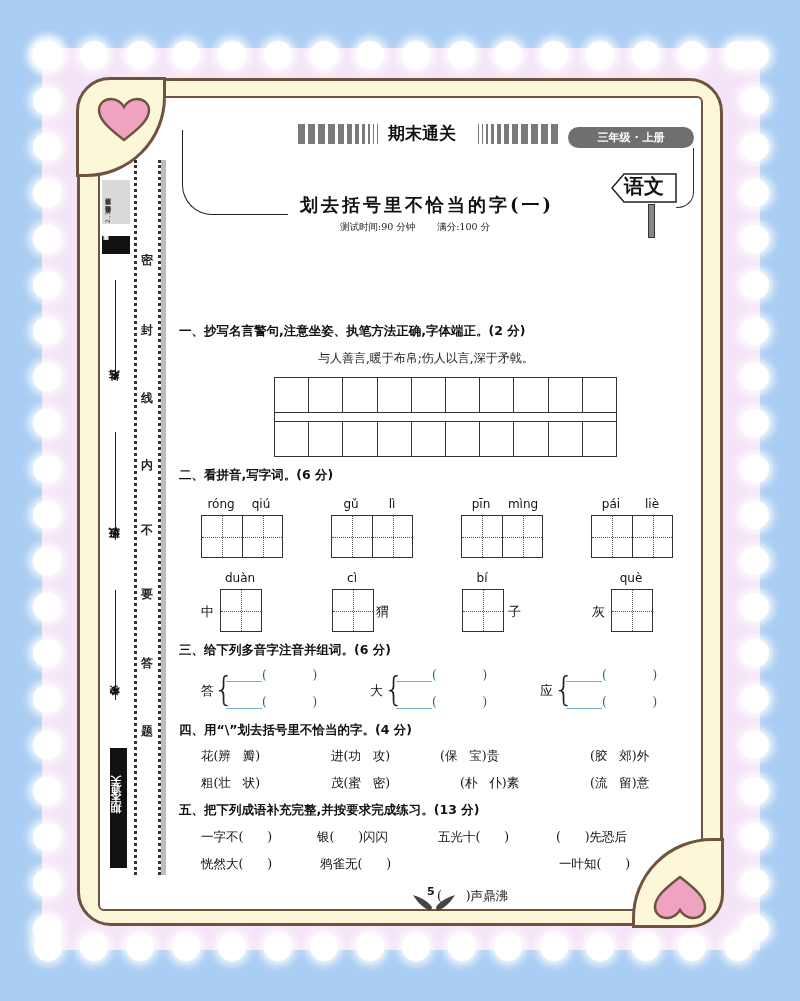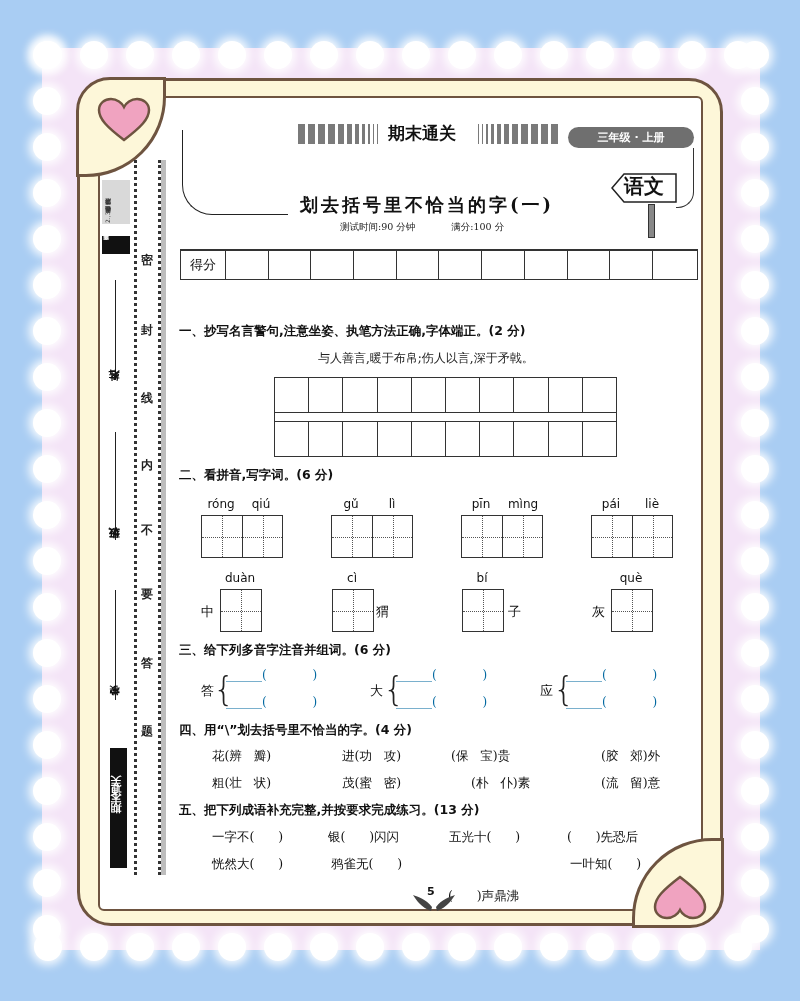--- a/index.html
+++ b/index.html
@@ -26,21 +26,21 @@
   .stripes { position: absolute; top: 124px; height: 20px; display: flex; gap: 3px; align-items: stretch; }
   .stripes span { display: block; background: #7a7a7a; }
   .brand-title { position: absolute; left: 388px; top: 122px; font-size: 17px; font-weight: bold; color: #111; }
   .grade-pill { position: absolute; left: 568px; top: 127px; width: 126px; height: 21px; background: #6f6f6f; border-radius: 11px; color: #fff; font-size: 11px; text-align: center; line-height: 21px; font-weight: bold; }
   .pill-line { position: absolute; left: 676px; top: 148px; width: 18px; height: 60px; border-right: 1.5px solid #333; border-bottom: 1.5px solid #333; border-bottom-right-radius: 16px; }
   .sign { position: absolute; left: 610px; top: 172px; width: 68px; height: 32px; }
   .sign-label { position: absolute; left: 624px; top: 173px; font-size: 20px; font-weight: bold; color: #111; }
   .sign-post { position: absolute; left: 648px; top: 204px; width: 7px; height: 34px; background: #888; border: 1px solid #333; }
   .main-title { position: absolute; left: 300px; top: 193px; font-family: "DejaVu Serif", serif; font-size: 18px; font-weight: bold; color: #111; letter-spacing: 3px; }
   .sub-info { position: absolute; left: 340px; top: 221px; font-size: 9.5px; color: #222; font-family: "DejaVu Serif", serif; }
-  .sub-info span + span { margin-left: 36px; }
+  .sub-info span + span { margin-left: 22px; }
   
   .score { position: absolute; left: 180px; top: 249px; border-collapse: collapse; }
   .score td { border: 1.2px solid #333; width: 42.7px; height: 29px; text-align: center; font-size: 13px; font-family: "DejaVu Serif", serif; color: #111; }
   .score td.head { width: 45px; }
   .score tr:first-child td { border-top-width: 2px; }
   
   .sec-title { position: absolute; left: 179px; font-size: 12.5px; font-weight: bold; color: #111; }
   .quote { position: absolute; left: 318px; top: 350px; font-size: 12px; font-family: "DejaVu Serif", serif; color: #222; }
   .copy-grid { position: absolute; left: 274px; top: 377px; width: 343px; }
   .copy-row { display: flex; border: 1.2px solid #333; }
@@ -51,21 +51,21 @@
   .tz .cell { width: 40px; height: 41px; border-left: 1.2px solid #333; position: relative; background:
       linear-gradient(#0000,#0000); }
   .tz .cell:first-child { border-left: none; }
   .tz .cell::before { content: ""; position: absolute; left: 50%; top: 0; bottom: 0; border-left: 1px dotted #555; }
   .tz .cell::after { content: ""; position: absolute; top: 50%; left: 0; right: 0; border-top: 1px dotted #555; }
   .py { position: absolute; font-size: 12px; color: #111; text-align: center; width: 40px; }
   .side-char { position: absolute; font-size: 13px; color: #111; font-family: "DejaVu Serif", serif; }
   .poly { position: absolute; font-size: 13px; font-family: "DejaVu Serif", serif; color: #111; }
   .brace { position: absolute; font-size: 34px; font-weight: 100; color: #222; line-height: 34px; }
   .poly-line { position: absolute; font-size: 12px; font-family: "DejaVu Serif", serif; color: #0369a1; white-space: pre; }
-  .row-text { position: absolute; font-size: 12.5px; font-family: "DejaVu Serif", serif; color: #111; white-space: pre; margin-left: 11px; }
+  .row-text { position: absolute; font-size: 12.5px; font-family: "DejaVu Serif", serif; color: #111; white-space: pre; }
   .page-num { position: absolute; left: 427px; top: 885px; font-size: 11px; font-weight: bold; color: #111; }
 </style>
 </head>
 <body>
 
 <div class="stamp"></div>
 <div class="stamp-dots" id="dots">
     <div class="dot" style="left: 34px; top: 41px;"></div>
     <div class="dot" style="left: 34px; top: 933px;"></div>
     <div class="dot" style="left: 80px; top: 41px;"></div>
@@ -211,34 +211,20 @@
 <div class="sign-label">语文</div>
 <div class="sign-post"></div>
 
 <div class="main-title">划去括号里不恰当的字(一)</div>
 <div class="sub-info">
   <span>测试时间:90 分钟</span><span>满分:100 分</span>
 </div>
 
 <table class="score">
   <tbody>
-  <tr>
-    <td class="head">得分</td>
-    <td></td>
-    <td></td>
-    <td></td>
-    <td></td>
-    <td></td>
-    <td></td>
-    <td></td>
-    <td></td>
-    <td></td>
-    <td></td>
-    <td class="head"></td>
-  </tr>
 </tbody>
   </table>
 
 <div class="sec-title" style="top:323px">一、抄写名言警句,注意坐姿、执笔方法正确,字体端正。(2 分)</div>
 <div class="quote">与人善言,暖于布帛;伤人以言,深于矛戟。</div>
 <div class="copy-grid">
   <div class="copy-row">
       <div></div>
       <div></div>
       <div></div>

